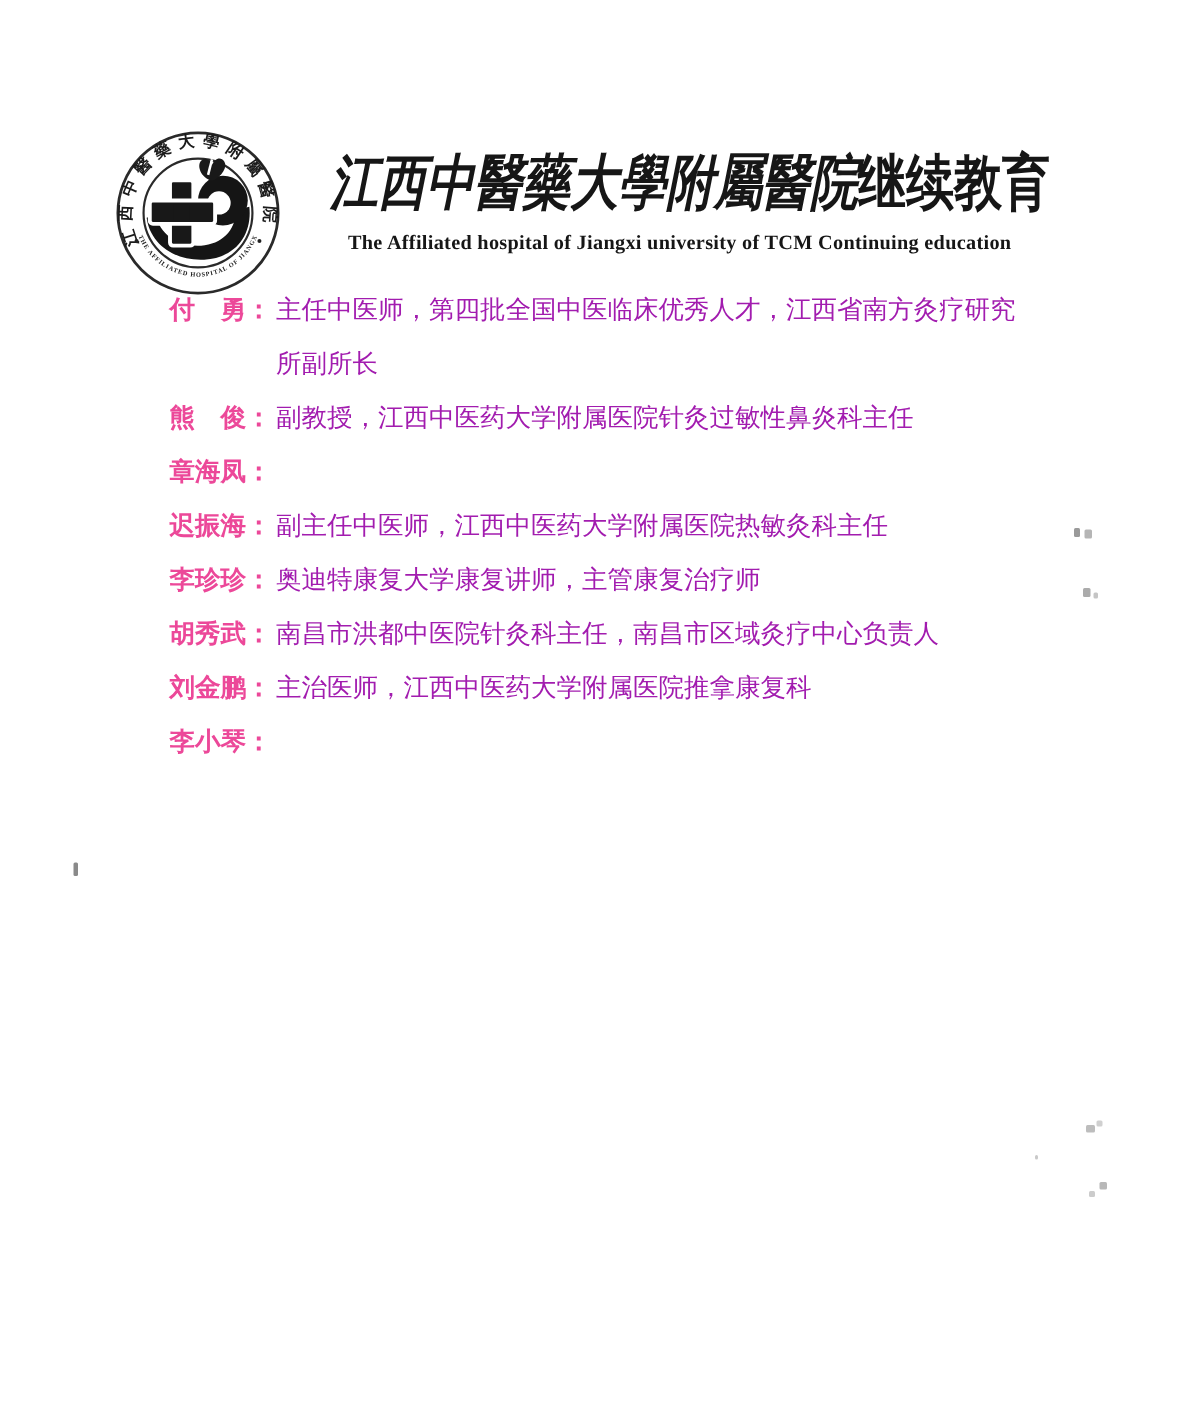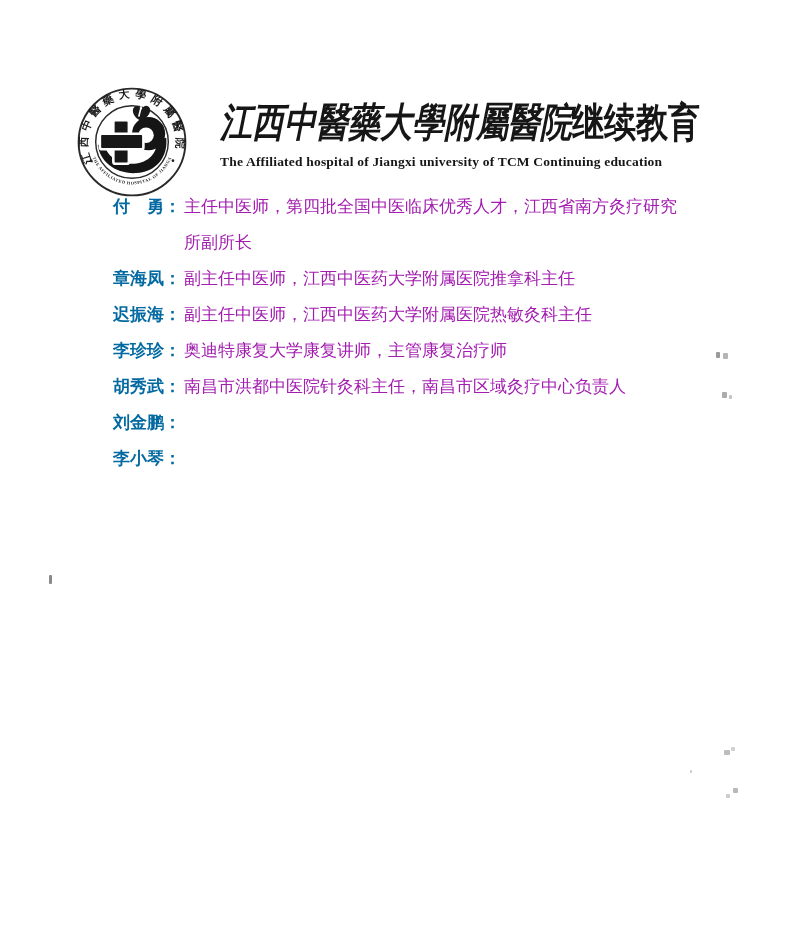--- a/index.html
+++ b/index.html
@@ -26,28 +26,29 @@
     letter-spacing:0px;
   }
   .title-cal { font-family:"Liberation Serif","DejaVu Serif",serif; font-style:italic; }
   .title-mod { font-family:"DejaVu Sans","Liberation Sans",sans-serif; font-style:normal; font-weight:bold; }
   .subtitle-en {
     margin-top:2px;
     font-size:13.5px; font-weight:bold;
     letter-spacing:0.2px; white-space:nowrap;
     color:#161616;
     font-family:"Liberation Serif","DejaVu Serif",serif;
+    margin-left:12px;
   }
 
   
   .faculty-list { position:absolute; left:113px; top:189px; width:585px; }
   .faculty-row { display:flex; align-items:flex-start; font-size:17px; line-height:36px; }
   .faculty-name {
     flex:0 0 auto; margin-right:3px;
-    font-weight:bold; white-space:pre; color:#0369a1;
+    font-weight:bold; white-space:pre; color:#ec4899;
   }
   .faculty-desc { width:497px; color:#a21caf; }
 
   
   .speck { position:absolute; border-radius:1px; }
   .s1  { left:49px;  top:575px; width:3px; height:9px; background:#8a8a8a; }
   .s2  { left:716px; top:352px; width:4px; height:6px; background:#9a9a9a; }
   .s3  { left:723px; top:353px; width:5px; height:6px; background:#b5b5b5; }
   .s4  { left:722px; top:392px; width:5px; height:6px; background:#ababab; }
   .s5  { left:729px; top:395px; width:3px; height:4px; background:#c5c5c5; }
@@ -105,43 +106,47 @@
     <div class="subtitle-en">The Affiliated hospital of Jiangxi university of TCM Continuing education</div>
   </div>
 
   <div class="faculty-list">
 
     <div class="faculty-row">
       <span class="faculty-name">付　勇：</span>
       <span class="faculty-desc">主任中医师，第四批全国中医临床优秀人才，江西省南方灸疗研究所副所长</span>
     </div>
 
+    <div class="faculty-row">
+      <span class="faculty-name">熊　俊：</span>
+      <span class="faculty-desc">副教授，江西中医药大学附属医院针灸过敏性鼻炎科主任</span>
+    </div>
 
     <div class="faculty-row">
       <span class="faculty-name">章海凤：</span>
-      <span class="faculty-desc">副主任中医师，江西中医药大学附属医院推拿科主任</span>
     </div>
 
     <div class="faculty-row">
       <span class="faculty-name">迟振海：</span>
       <span class="faculty-desc">副主任中医师，江西中医药大学附属医院热敏灸科主任</span>
     </div>
 
     <div class="faculty-row">
       <span class="faculty-name">李珍珍：</span>
       <span class="faculty-desc">奥迪特康复大学康复讲师，主管康复治疗师</span>
     </div>
 
     <div class="faculty-row">
       <span class="faculty-name">胡秀武：</span>
       <span class="faculty-desc">南昌市洪都中医院针灸科主任，南昌市区域灸疗中心负责人</span>
     </div>
 
     <div class="faculty-row">
       <span class="faculty-name">刘金鹏：</span>
+      <span class="faculty-desc">主治医师，江西中医药大学附属医院推拿康复科</span>
     </div>
 
     <div class="faculty-row">
       <span class="faculty-name">李小琴：</span>
     </div>
 
   </div>
 
   <div>
     <div class="speck s1"></div>

